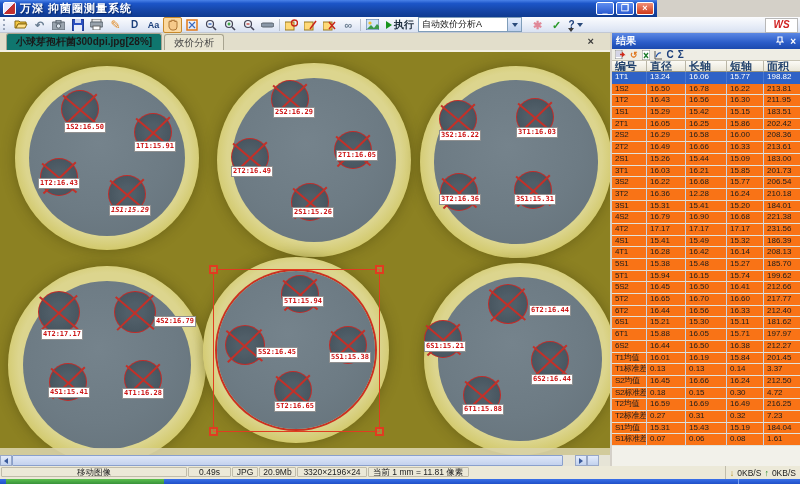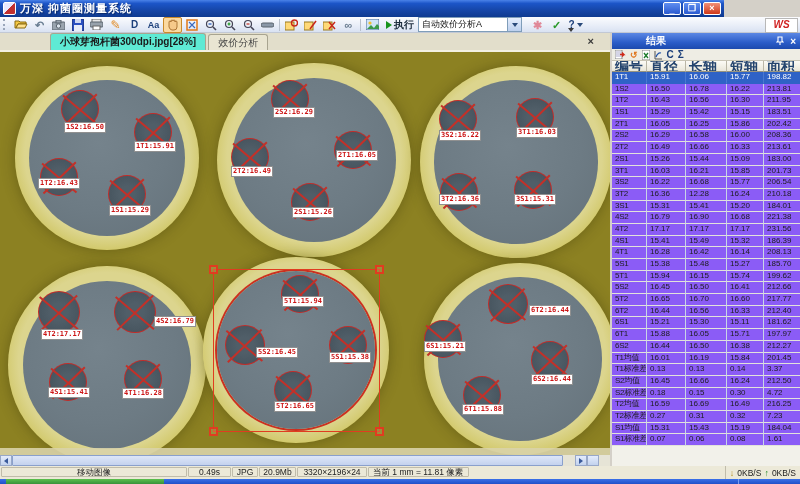--- a/index.html
+++ b/index.html
@@ -1,20 +1,20 @@
 <!DOCTYPE html>
 <html><head>
 <meta charset="utf-8">
 <style>
   html,body{margin:0;padding:0;}
   body{width:800px;height:484px;font-family:"Liberation Sans",sans-serif;background:#d4d0c8;overflow:hidden;}
   #app{position:relative;width:800px;height:484px;overflow:hidden;}
 
   
-  .titlebar{position:absolute;left:0;top:0;width:724px;height:17px;
+  .titlebar{position:absolute;left:0;top:0;width:657px;height:17px;
     background:linear-gradient(180deg,#4a82e8 0%,#1c55c8 20%,#1646a8 60%,#0e3a90 100%);
     display:flex;align-items:center;padding:0 3px;box-sizing:border-box;}
   .app-icon{width:11px;height:11px;margin-right:4px;border:1px solid #fff;
     background:linear-gradient(135deg,#e8e8ff 50%,#c03030 50%);border-radius:2px;}
   .title-text{color:#fff;font-size:11px;font-weight:bold;text-shadow:1px 1px 1px #0a2a6a;letter-spacing:1px;}
   .winbtns{margin-left:auto;display:flex;gap:2px;}
   .wb{width:18px;height:13px;border:1px solid #fff;border-radius:2px;box-sizing:border-box;
     background:linear-gradient(180deg,#5f8ef0,#2a5ad0);position:relative;cursor:pointer;}
   .wb.close{background:linear-gradient(180deg,#f09078,#d03818);}
   .wb .g{position:absolute;color:#fff;font-size:9px;line-height:9px;left:0;right:0;text-align:center;top:1px;font-weight:bold;}
@@ -38,21 +38,21 @@
     display:flex;align-items:center;justify-content:center;}
   .tri-d{width:0;height:0;border-top:4px solid #2a4a7a;border-left:3px solid transparent;border-right:3px solid transparent;}
   .ws-logo{position:absolute;right:2px;top:1px;width:31px;height:13px;background:#fff;border:1px solid #b8b8b8;
     font-size:10px;font-style:italic;font-weight:bold;color:#d02020;text-align:center;line-height:12px;}
 
   
   .tabbar{position:absolute;left:0;top:33px;width:610px;height:17px;background:#e2decb;
     display:flex;align-items:flex-end;padding-left:6px;box-sizing:border-box;}
   .tab{height:15px;display:flex;align-items:center;padding:0 9px;font-size:10px;color:#444;
     background:#e9e5d2;border:1px solid #a8a490;border-bottom:none;border-radius:3px 3px 0 0;margin-right:2px;cursor:pointer;}
-  .tab.active{background:#5eead4;font-weight:bold;color:#1a1a1a;height:16px;margin-left:44px;}
+  .tab.active{background:#0f766e;font-weight:bold;color:#1a1a1a;height:16px;}
   .tab-ctrls{margin-left:auto;display:flex;align-items:center;gap:14px;padding-right:16px;}
   .tc-x{font-size:11px;color:#3a3a3a;font-weight:bold;cursor:pointer;line-height:11px;}
 
   
   .image-area{position:absolute;left:0;top:50px;width:610px;height:405px;background:#8c8122;
     border-top:2px solid #f2f0e2;box-sizing:border-box;overflow:hidden;}
   .dish{position:absolute;border-radius:50%;z-index:1;
     background:radial-gradient(circle at 50% 48%,#dcd58e 62%,#d2c96c 72%,#c6bc54 81%,#b5aa40 91%,#9f942c 100%);
     box-shadow:0 0 14px rgba(40,36,0,.35);}
   .agar{position:absolute;left:7.5%;top:7.5%;width:85%;height:85%;border-radius:50%;
@@ -72,29 +72,29 @@
   .h-tl{left:-5px;top:-5px;} .h-tr{right:-5px;top:-5px;} .h-bl{left:-5px;bottom:-5px;} .h-br{right:-5px;bottom:-5px;}
 
   
   .splitter{position:absolute;left:610px;top:33px;width:2px;height:433px;background:#d4d0c8;cursor:col-resize;}
 
   
   .panel{position:absolute;left:612px;top:33px;width:188px;height:433px;background:#f2f1ea;overflow:hidden;}
   .panel-header{position:absolute;left:0;top:0;width:100%;height:16px;
     background:linear-gradient(180deg,#5b87e4 0%,#2a5cc8 60%,#1c4aae 100%);
     display:flex;align-items:center;padding:0 4px;box-sizing:border-box;color:#fff;}
-  .panel-header .pt{font-size:10px;font-weight:bold;flex:1;margin-left:30px;}
+  .panel-header .pt{font-size:10px;font-weight:bold;flex:1;}
   .panel-toolbar{position:absolute;left:0;top:16px;width:100%;height:12px;background:#eeede4;
     border-bottom:1px solid #c8c4b4;display:flex;align-items:center;gap:4px;padding-left:3px;box-sizing:border-box;}
   .ptb{font-size:9px;line-height:10px;cursor:pointer;flex:none;}
   .thead{position:absolute;left:0;top:28px;width:100%;height:11px;display:flex;}
   .thead .tc{background:linear-gradient(180deg,#fcfbf6,#e9e6d8);border-right:1px solid #bab6a6;border-bottom:1px solid #98947f;
-    font-size:14px;font-weight:bold;color:#24446e;line-height:10px;padding-left:3px;box-sizing:border-box;overflow:hidden;}
+    font-size:11px;font-weight:bold;color:#24446e;line-height:10px;padding-left:3px;box-sizing:border-box;overflow:hidden;}
   .tbody{position:absolute;left:0;top:39px;width:100%;height:374px;display:flex;flex-direction:column;background:#fff;}
-  .trow{flex:1;display:flex;cursor:pointer;background:#8b5cf6;}
+  .trow{flex:1;display:flex;cursor:pointer;background:#f97316;}
   .trow .tc{border-right:1px solid #c8d4e6;border-bottom:1px solid #e2e2da;font-size:8px;color:#1c1c1c;
     line-height:10.5px;padding-left:3px;box-sizing:border-box;overflow:hidden;white-space:nowrap;}
   .trow.sel{background:#2f62c6;}
   .trow.sel .tc{color:#fff;border-right-color:#4a78d0;border-bottom-color:#2f62c6;}
   .tc0{width:35px;flex:none;letter-spacing:-.3px;} .tc1{width:39px;flex:none;} .tc2{width:41px;flex:none;}
   .tc3{width:37px;flex:none;} .tc4{flex:1;border-right:none!important;}
 
   
   .hscroll{position:absolute;left:0;top:455px;width:610px;height:11px;background:#e6e4d6;}
   .sbtn{position:absolute;top:0;width:12px;height:11px;background:linear-gradient(180deg,#e4ecfc,#c2d2ee);
@@ -294,21 +294,21 @@
   <div class="dish" style="left: 15px; top: 14px; height: 184px; width: 184px;">
         <div class="agar"></div>
       </div>
       <div class="zone" style="left: 61px; top: 38px; height: 38px; width: 38px;"></div>
       <div class="zlabel" style="left: 64px; top: 70px;">1S2:16.50</div>
       <div class="zone" style="left: 134px; top: 61px; height: 38px; width: 38px;"></div>
       <div class="zlabel" style="left: 134px; top: 89px;">1T1:15.91</div>
       <div class="zone" style="left: 40px; top: 106px; height: 38px; width: 38px;"></div>
       <div class="zlabel" style="left: 38px; top: 126px;">1T2:16.43</div>
       <div class="zone" style="left: 108px; top: 123px; height: 38px; width: 38px;"></div>
-      <div class="zlabel" style="left: 109px; top: 153px;">1S1:15.29</div>
+      <div class="zlabel" style="left: 109px; top: 153px; font-style: italic;">1S1:15.29</div>
       <div class="dish" style="left: 217px; top: 11px; height: 194px; width: 194px;">
         <div class="agar"></div>
       </div>
       <div class="zone" style="left: 271px; top: 28px; height: 38px; width: 38px;"></div>
       <div class="zlabel" style="left: 273px; top: 55px;">2S2:16.29</div>
       <div class="zone" style="left: 334px; top: 79px; height: 38px; width: 38px;"></div>
       <div class="zlabel" style="left: 336px; top: 98px;">2T1:16.05</div>
       <div class="zone" style="left: 231px; top: 86px; height: 38px; width: 38px;"></div>
       <div class="zlabel" style="left: 231px; top: 114px;">2T2:16.49</div>
       <div class="zone" style="left: 291px; top: 131px; height: 38px; width: 38px;"></div>
@@ -404,21 +404,21 @@
     <div class="thead">
       <div class="tc tc0">编号</div>
       <div class="tc tc1">直径</div>
       <div class="tc tc2">长轴</div>
       <div class="tc tc3">短轴</div>
       <div class="tc tc4">面积</div>
     </div>
     <div class="tbody">
         <div class="trow sel">
           <div class="tc tc0">1T1</div>
-          <div class="tc tc1">15.91</div>
+          <div class="tc tc1">13.24</div>
           <div class="tc tc2">16.06</div>
           <div class="tc tc3">15.77</div>
           <div class="tc tc4">198.82</div>
         </div>
         <div class="trow">
           <div class="tc tc0">1S2</div>
           <div class="tc tc1">16.50</div>
           <div class="tc tc2">16.78</div>
           <div class="tc tc3">16.22</div>
           <div class="tc tc4">213.81</div>

